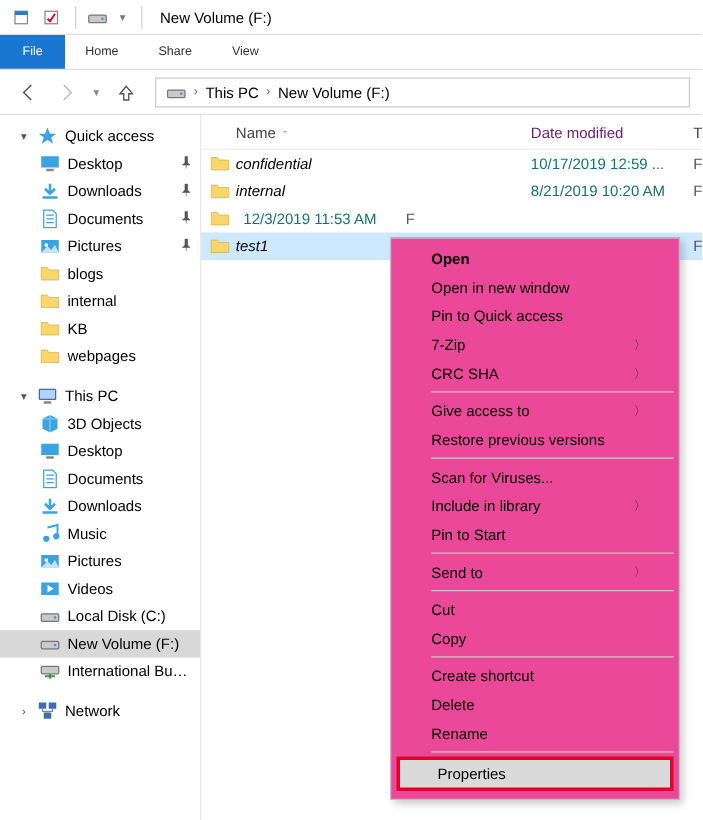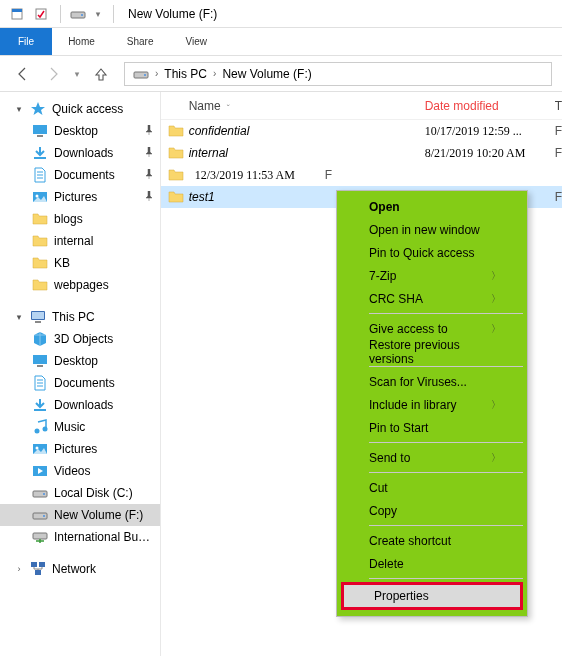--- a/index.html
+++ b/index.html
@@ -25,31 +25,31 @@
   .tree-item.level2 { padding-left: 32px; }
   .tree-item.selected { background: #d8d8d8; }
   .tree-expand { width: 10px; color: #555; font-size: 9px; text-align: center; }
   .tree-icon { width: 16px; height: 16px; display: flex; align-items: center; justify-content: center; }
   .tree-label { flex: 1; overflow: hidden; text-overflow: ellipsis; }
   .pin { color: #555; font-size: 12px; }
   .tree-spacer { height: 10px; }
   .content { flex: 1; position: relative; }
   .col-headers { display: flex; height: 28px; align-items: center; border-bottom: 1px solid #f0f0f0; padding-left: 28px; }
   .col-name { width: 230px; color: #444; }
-  .col-date { width: 130px; color: #ef4444; padding-left: 6px; }
+  .col-date { width: 130px; color: #701a75; padding-left: 6px; }
   .col-type { flex: 1; color: #444; padding-left: 6px; }
   .col-label { display: flex; align-items: flex-end; gap: 6px; cursor: pointer; }
   .file-list { }
   .file-row { display: flex; height: 22px; align-items: center; padding-left: 6px; cursor: pointer; }
   .file-row.selected { background: #cde8ff; }
   .file-icon { width: 18px; height: 18px; display: flex; align-items: center; justify-content: center; margin-right: 4px; }
   .file-name { width: 230px; font-style: italic; }
-  .file-date { width: 130px; color: #000000; padding-left: 6px; font-family: Liberation Serif, serif; }
+  .file-date { width: 130px; color: #0f766e; padding-left: 6px; }
   .file-type { flex: 1; color: #555; padding-left: 6px; }
-  .context-menu { position: absolute; left: 312px; top: 190px; width: 192px; background: #84cc16; border: 1px solid #bcbcbc; box-shadow: 3px 3px 6px rgba(0,0,0,.2); padding: 4px 2px; margin-left: 24px; }
+  .context-menu { position: absolute; left: 312px; top: 190px; width: 232px; background: #ec4899; border: 1px solid #bcbcbc; box-shadow: 3px 3px 6px rgba(0,0,0,.2); padding: 4px 2px; }
   .cm-item { height: 23px; padding: 0 24px 0 30px; display: flex; align-items: center; justify-content: space-between; cursor: pointer; }
   .cm-item.highlight { background: #dadada; border: 3px solid #e4002b; height: 28px; margin: 2px; text-align: right; }
   .cm-item.bold { font-weight: 600; }
   .cm-sep { height: 1px; background: #c8c8c8; margin: 3px 2px 3px 30px; }
   .cm-arrow { color: #333; font-size: 10px; }
   
   .folder-svg { fill: #f9d66c; stroke: #d6a936; stroke-width: .5; }
   .drive-svg { fill: #c9c9c9; stroke: #777; }
 </style>
 </head>
@@ -452,17 +452,20 @@
     <div class="cm-item">
       <span>Copy</span>
     </div>
     <div class="cm-sep"></div>
     <div class="cm-item">
       <span>Create shortcut</span>
     </div>
     <div class="cm-item">
       <span>Delete</span>
     </div>
+    <div class="cm-item">
+      <span>Rename</span>
+    </div>
     <div class="cm-sep"></div>
     <div class="cm-item highlight">
       <span>Properties</span>
     </div>
   </div>
 
 </body></html>

